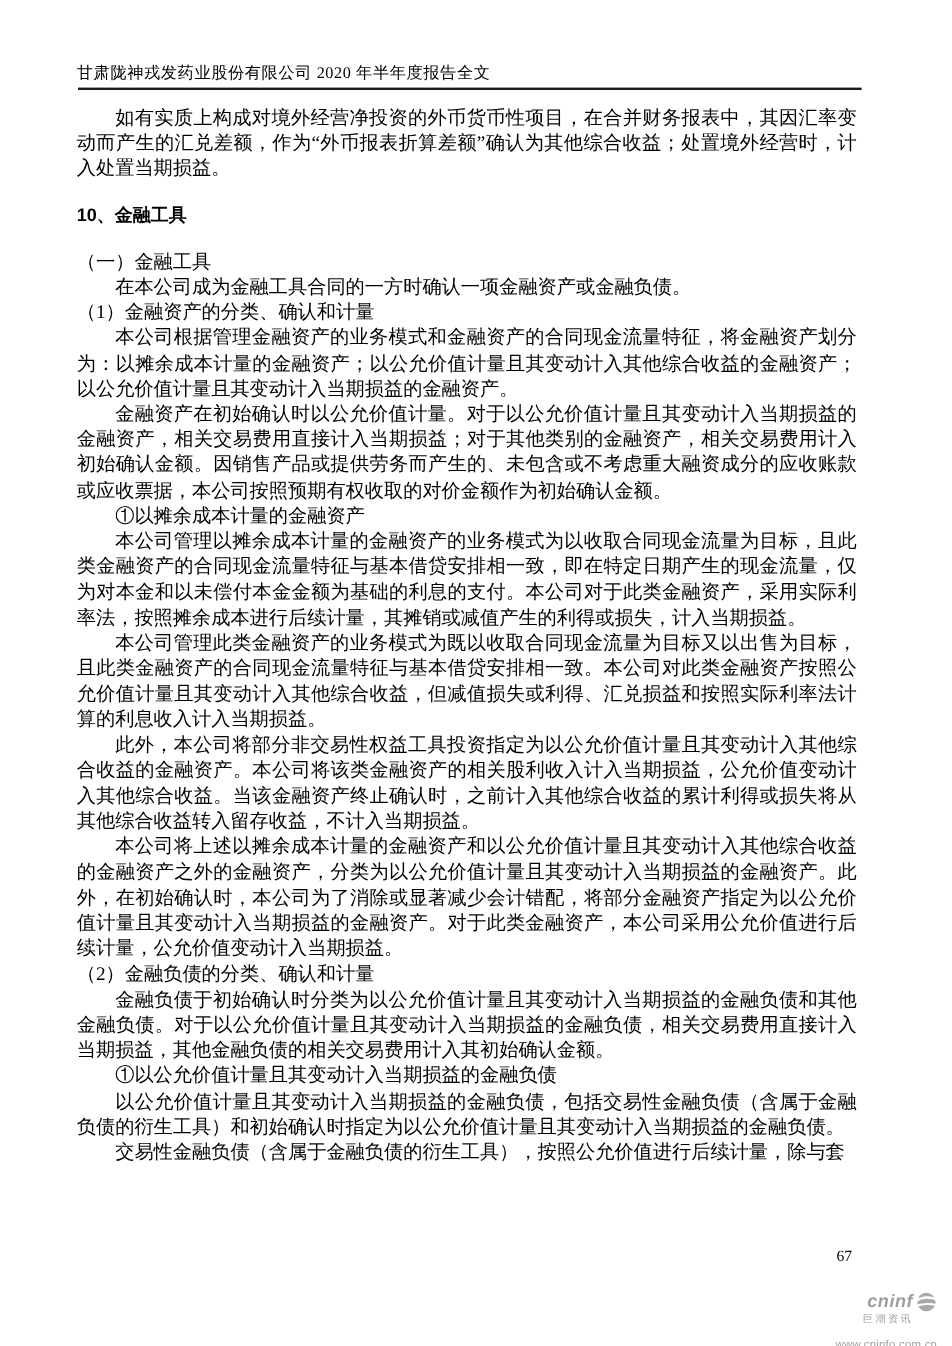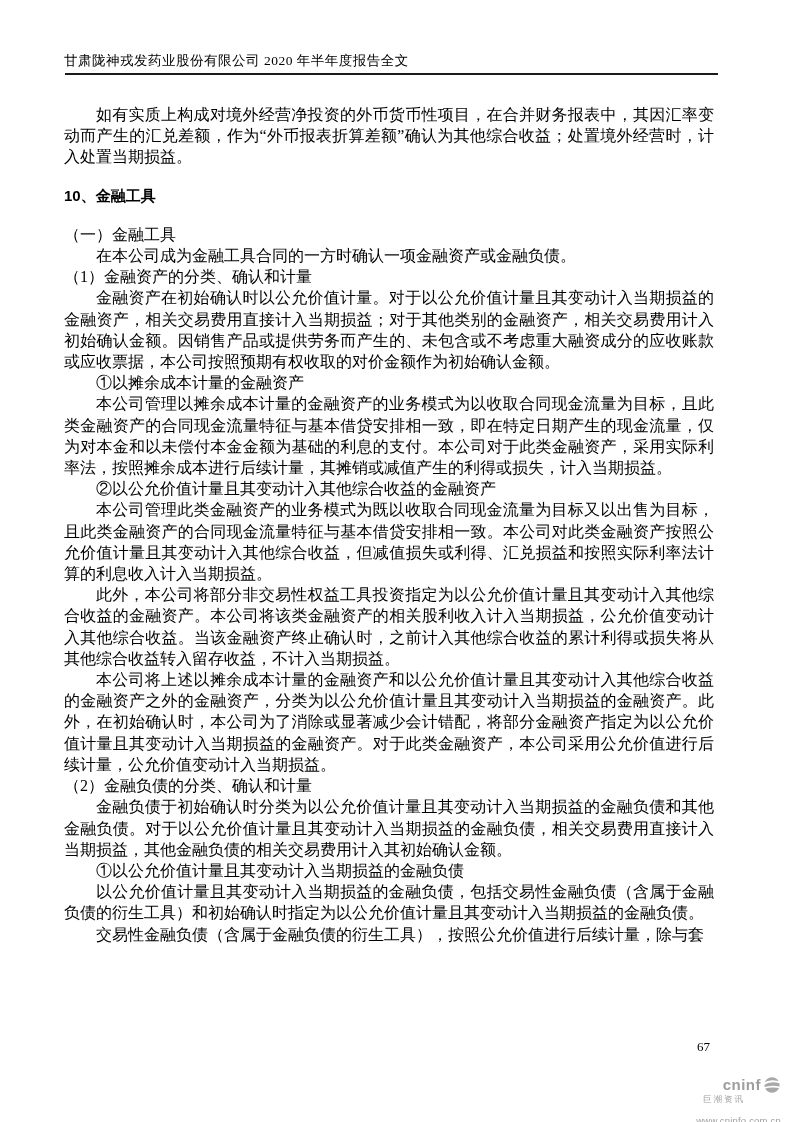--- a/index.html
+++ b/index.html
@@ -22,21 +22,21 @@
     letter-spacing: 0.5px;
     white-space: nowrap;
   }
   .header-rule {
     position: absolute;
     top: 73px; left: 65px; right: 75px;
     border-top: 2px solid #1a1a1a;
   }
   .content {
     position: absolute;
-    top: 104px; left: 64px;
+    top: 88px; left: 64px;
     width: 650px;
     font-size: 16px;
     line-height: 21.2px;
     text-align: justify;
     text-justify: inter-ideograph;
     line-break: strict;
   }
   .para { text-indent: 2em; }
   .flush { text-indent: 0; }
   .doc-heading {
@@ -60,31 +60,32 @@
     text-align: right;
     color: #9e9e9e;
     font-family: "Liberation Sans", sans-serif;
     line-height: 1.05;
   }
   .brand-top {
     display: flex;
     justify-content: flex-end;
     align-items: center;
     gap: 2px;
+    font-style: italic;
   }
   .brand-name {
     font-weight: bold;
     font-size: 15px;
     letter-spacing: 0.5px;
   }
   .brand-icon { display: inline-block; }
   .brand-cn {
     font-size: 8.5px;
     letter-spacing: 2px;
-    margin-right: 36px;
+    margin-right: 20px;
     margin-top: 1px;
   }
   .brand-url {
     font-size: 9.5px;
     margin-top: 12px;
     letter-spacing: 0.2px;
   }
 </style>
 </head>
 <body>
@@ -97,24 +98,24 @@
   <div class="header-rule"></div>
 
   <div class="content">
     <p class="para">如有实质上构成对境外经营净投资的外币货币性项目，在合并财务报表中，其因汇率变动而产生的汇兑差额，作为“外币报表折算差额”确认为其他综合收益；处置境外经营时，计入处置当期损益。</p>
 
     <h2 class="doc-heading">10、金融工具</h2>
 
     <p class="para flush">（一）金融工具</p>
     <p class="para">在本公司成为金融工具合同的一方时确认一项金融资产或金融负债。</p>
     <p class="para flush">（1）金融资产的分类、确认和计量</p>
+    <p class="para">本公司根据管理金融资产的业务模式和金融资产的合同现金流量特征，将金融资产划分为：以摊余成本计量的金融资产；以公允价值计量且其变动计入其他综合收益的金融资产；以公允价值计量且其变动计入当期损益的金融资产。</p>
     <p class="para">金融资产在初始确认时以公允价值计量。对于以公允价值计量且其变动计入当期损益的金融资产，相关交易费用直接计入当期损益；对于其他类别的金融资产，相关交易费用计入初始确认金额。因销售产品或提供劳务而产生的、未包含或不考虑重大融资成分的应收账款或应收票据，本公司按照预期有权收取的对价金额作为初始确认金额。</p>
     <p class="para">①以摊余成本计量的金融资产</p>
     <p class="para">本公司管理以摊余成本计量的金融资产的业务模式为以收取合同现金流量为目标，且此类金融资产的合同现金流量特征与基本借贷安排相一致，即在特定日期产生的现金流量，仅为对本金和以未偿付本金金额为基础的利息的支付。本公司对于此类金融资产，采用实际利率法，按照摊余成本进行后续计量，其摊销或减值产生的利得或损失，计入当期损益。</p>
-    <p class="para">②以公允价值计量且其变动计入其他综合收益的金融资产</p>
     <p class="para">本公司管理此类金融资产的业务模式为既以收取合同现金流量为目标又以出售为目标，且此类金融资产的合同现金流量特征与基本借贷安排相一致。本公司对此类金融资产按照公允价值计量且其变动计入其他综合收益，但减值损失或利得、汇兑损益和按照实际利率法计算的利息收入计入当期损益。</p>
     <p class="para">此外，本公司将部分非交易性权益工具投资指定为以公允价值计量且其变动计入其他综合收益的金融资产。本公司将该类金融资产的相关股利收入计入当期损益，公允价值变动计入其他综合收益。当该金融资产终止确认时，之前计入其他综合收益的累计利得或损失将从其他综合收益转入留存收益，不计入当期损益。</p>
     <p class="para">本公司将上述以摊余成本计量的金融资产和以公允价值计量且其变动计入其他综合收益的金融资产之外的金融资产，分类为以公允价值计量且其变动计入当期损益的金融资产。此外，在初始确认时，本公司为了消除或显著减少会计错配，将部分金融资产指定为以公允价值计量且其变动计入当期损益的金融资产。对于此类金融资产，本公司采用公允价值进行后续计量，公允价值变动计入当期损益。</p>
     <p class="para flush">（2）金融负债的分类、确认和计量</p>
     <p class="para">金融负债于初始确认时分类为以公允价值计量且其变动计入当期损益的金融负债和其他金融负债。对于以公允价值计量且其变动计入当期损益的金融负债，相关交易费用直接计入当期损益，其他金融负债的相关交易费用计入其初始确认金额。</p>
     <p class="para">①以公允价值计量且其变动计入当期损益的金融负债</p>
     <p class="para">以公允价值计量且其变动计入当期损益的金融负债，包括交易性金融负债（含属于金融负债的衍生工具）和初始确认时指定为以公允价值计量且其变动计入当期损益的金融负债。</p>
     <p class="para">交易性金融负债（含属于金融负债的衍生工具），按照公允价值进行后续计量，除与套</p>
   </div>
 

